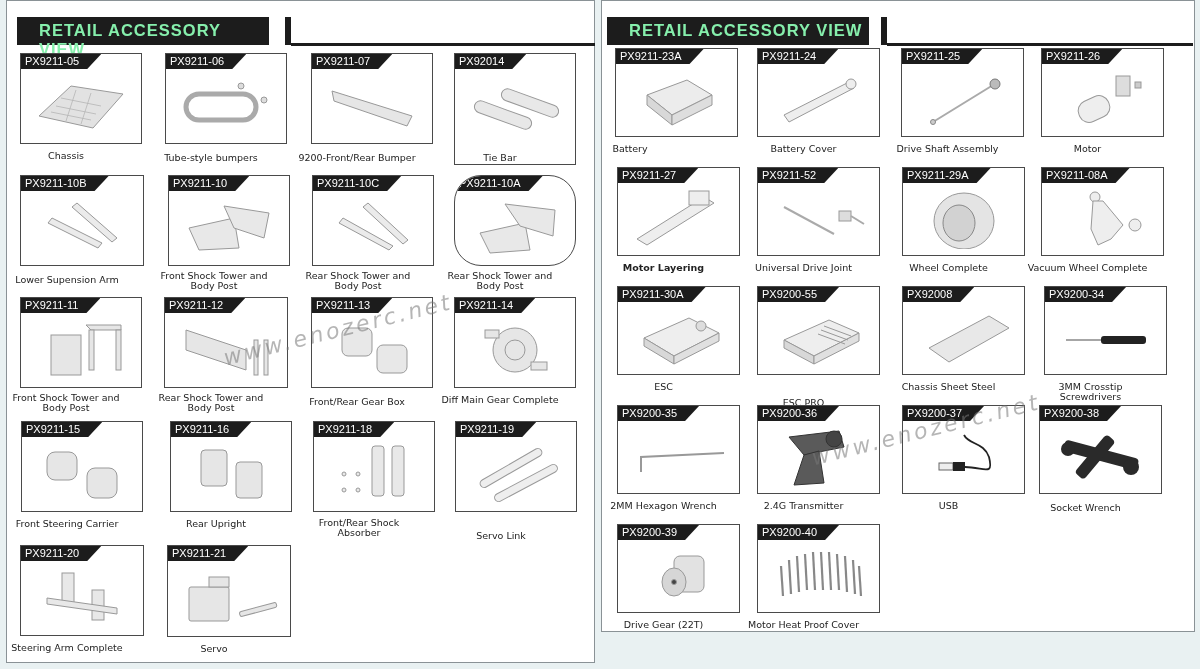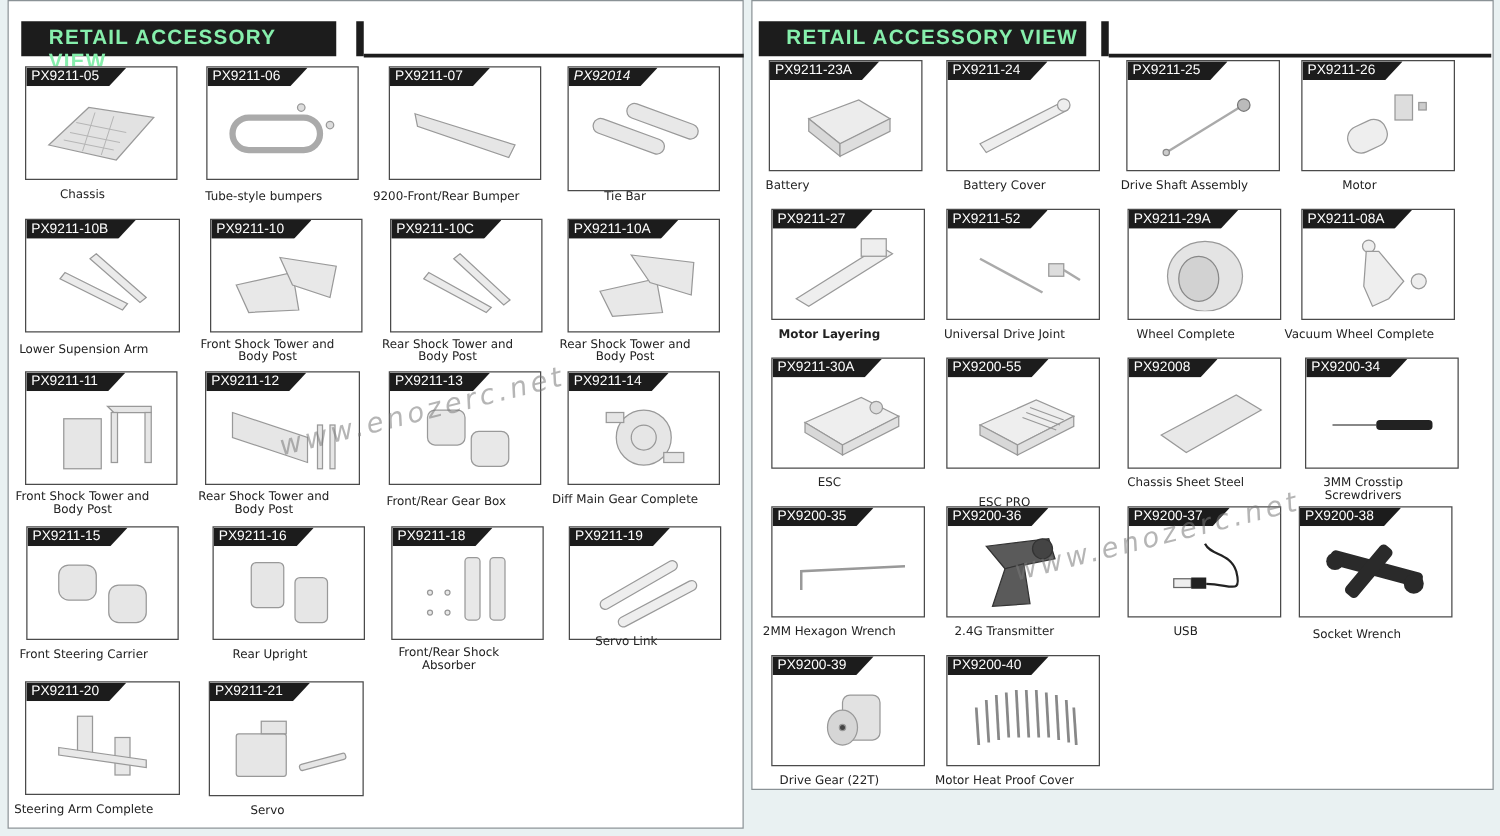--- a/index.html
+++ b/index.html
@@ -114,21 +114,21 @@
       <div class="tag">PX9211-07</div>
       <div class="art">
         <svg width="100" height="60" viewBox="0 0 100 60">
             <polygon points="10,15 90,40 85,50 12,25" fill="#e6e6e6" stroke="#999"></polygon>
           </svg>
       </div>
     </div>
     <div class="label" style="top:100px;width:122px;">9200-Front/Rear Bumper</div>
   </div>
   <div class="card" style="left:447px;top:52px;">
-    <div class="box" style="width:122px;height:100px;font-style:italic;">
+    <div class="box" style="width:122px;height:112px;">
       <div class="tag">PX92014</div>
       <div class="art">
         <svg width="100" height="60" viewBox="0 0 100 60">
             <g fill="#e8e8e8" stroke="#999">
               <rect x="8" y="22" width="60" height="12" rx="6" transform="rotate(20 38 28)"></rect>
               <rect x="35" y="10" width="60" height="12" rx="6" transform="rotate(20 65 16)"></rect>
             </g>
           </svg>
       </div>
     </div>
@@ -171,21 +171,21 @@
             <g fill="#ebebeb" stroke="#999">
               <polygon points="20,20 70,48 66,52 16,25"></polygon>
               <polygon points="45,5 85,42 80,46 40,9"></polygon>
             </g>
           </svg>
       </div>
     </div>
     <div class="label" style="top:96px;width:122px;">Rear Shock Tower and Body Post</div>
   </div>
   <div class="card" style="left:447px;top:174px;">
-    <div class="box" style="width:122px;height:91px;">
+    <div class="box" style="width:122px;height:91px;border-radius:27px;">
       <div class="tag">PX9211-10A</div>
       <div class="art">
         <svg width="100" height="60" viewBox="0 0 100 60">
             <g fill="#e8e8e8" stroke="#999">
               <polygon points="15,35 60,25 65,52 25,55"></polygon>
               <polygon points="40,6 90,12 88,38 55,28"></polygon>
             </g>
           </svg>
       </div>
     </div>
@@ -305,21 +305,21 @@
       <div class="tag">PX9211-19</div>
       <div class="art">
         <svg width="100" height="60" viewBox="0 0 100 60">
             <g fill="#eee" stroke="#999">
               <rect x="10" y="20" width="70" height="8" rx="4" transform="rotate(-30 45 24)"></rect>
               <rect x="25" y="35" width="70" height="8" rx="4" transform="rotate(-28 60 39)"></rect>
             </g>
           </svg>
       </div>
     </div>
-    <div class="label" style="top:88px;width:122px;text-align:center;">Servo Link</div>
+    <div class="label" style="top:110px;width:122px;text-align:center;">Servo Link</div>
   </div>
 
   <div class="card" style="left:13px;top:544px;">
     <div class="box" style="width:124px;height:91px;">
       <div class="tag">PX9211-20</div>
       <div class="art">
         <svg width="100" height="60" viewBox="0 0 100 60">
             <g fill="#e8e8e8" stroke="#999">
               <rect x="30" y="5" width="12" height="30"></rect>
               <rect x="60" y="22" width="12" height="30"></rect>

